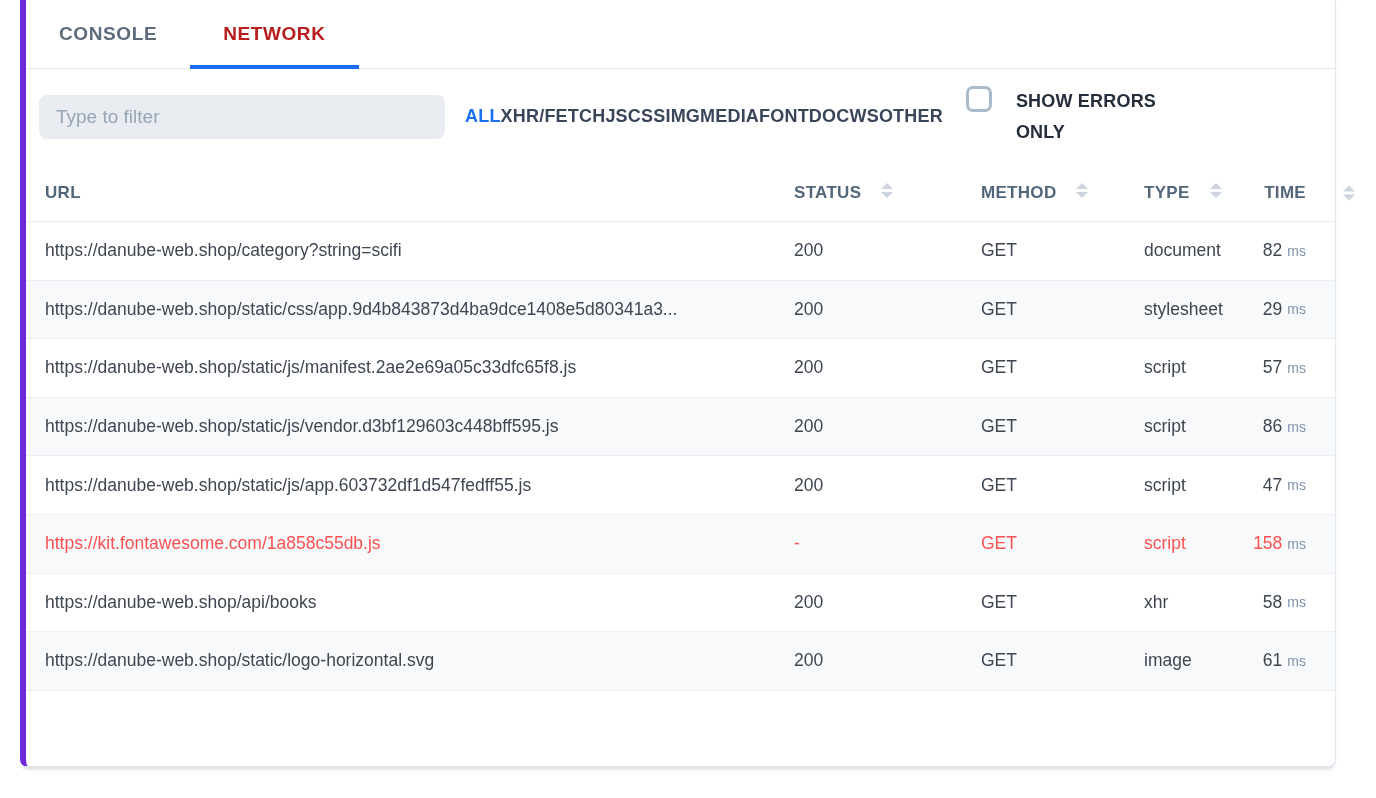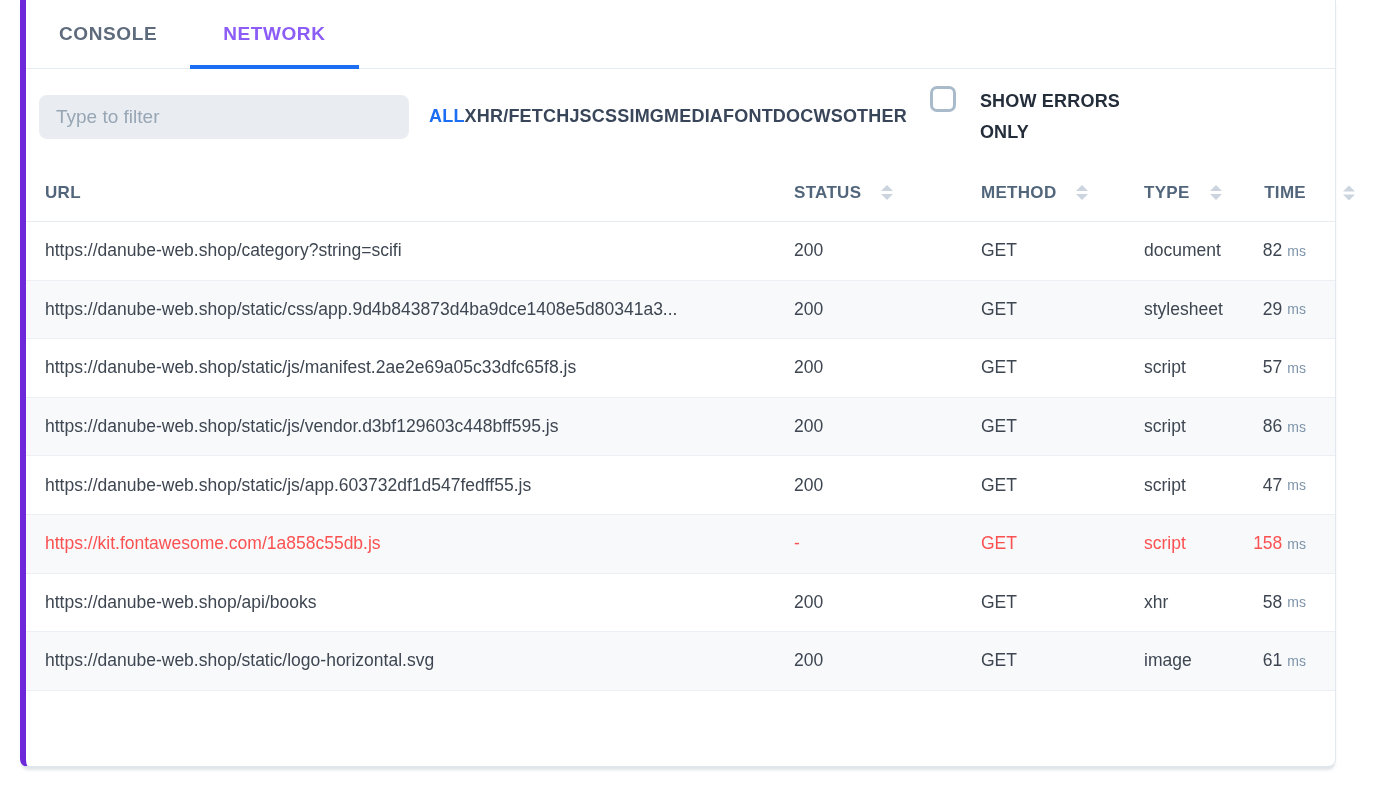--- a/index.html
+++ b/index.html
@@ -8,27 +8,27 @@
 
   .panel { position:absolute; left:20px; top:0; width:1316px; height:767px;
     background:#fff; border-left:6px solid #6d28d9; border-right:1px solid #e3e8ee;
     border-bottom:1px solid #dfe5eb; border-radius:0 0 8px 8px;
     box-shadow:0 4px 3px -1px rgba(150,165,180,0.30); }
 
   
   .tabs { display:flex; height:69px; border-bottom:1px solid #e6ebf0; }
   .tab { padding:0 33px; display:flex; align-items:center; position:relative;
     font-size:19px; font-weight:700; letter-spacing:0.6px; color:#5d6b7c; cursor:pointer; }
-  .tab.active { color:#8b5cf6;text-align:right; }
+  .tab.active { color:#b91c1c;text-align:right; }
   .tab.active::after { content:""; position:absolute; left:0; right:0; bottom:-1px;
     height:4px; background:#1c6ef2; }
 
   
   .filterbar { height:95px; display:flex; align-items:center; padding-left:13px; }
-  .filter-input { width:370px; height:44px; background:#e9edf2; border:none;
+  .filter-input { width:406px; height:44px; background:#e9edf2; border:none;
     border-radius:8px; padding:0 17px; font-size:19px; color:#737373; outline:none;
     font-family:inherit; flex:0 0 auto; }
   .filter-input::placeholder { color:#97a5b4; }
   .type-filters { display:flex; align-items:center; margin-left:20px;
     font-size:18px; font-weight:700; letter-spacing:0.2px; color:#39465a; }
   .chip { cursor:pointer; white-space:nowrap; }
   .chip.active { color:#1c6ef2; }
   .errors-toggle { display:flex; align-items:flex-start; margin-left:23px; }
   .checkbox { width:26px; height:26px; border:3px solid #a9bbcb; border-radius:7px;
     background:#fff; cursor:pointer; flex:0 0 auto; }
@@ -55,21 +55,21 @@
   .sort-icon { display:inline-flex; flex-direction:column; align-items:center;
     margin-left:20px; cursor:pointer; gap:3px; }
   .sort-icon .up { width:0; height:0; border-left:6px solid transparent;
     border-right:6px solid transparent; border-bottom:6px solid #ccd5df; }
   .sort-icon .dn { width:0; height:0; border-left:6px solid transparent;
     border-right:6px solid transparent; border-top:6px solid #ccd5df; }
   .time-sort { position:absolute; left:calc(100% + 8px); top:50%;
     transform:translateY(-50%); margin-left:0; }
 
   .head-label { display:inline-block; }
-  .col-head { display:flex; align-items:center; }
+  .col-head { display:flex; }
 </style>
 </head>
 <body>
 
 <div class="panel">
 
   <div class="tabs">
     <div class="tab">CONSOLE</div>
     <div class="tab active">NETWORK</div>
   </div>

